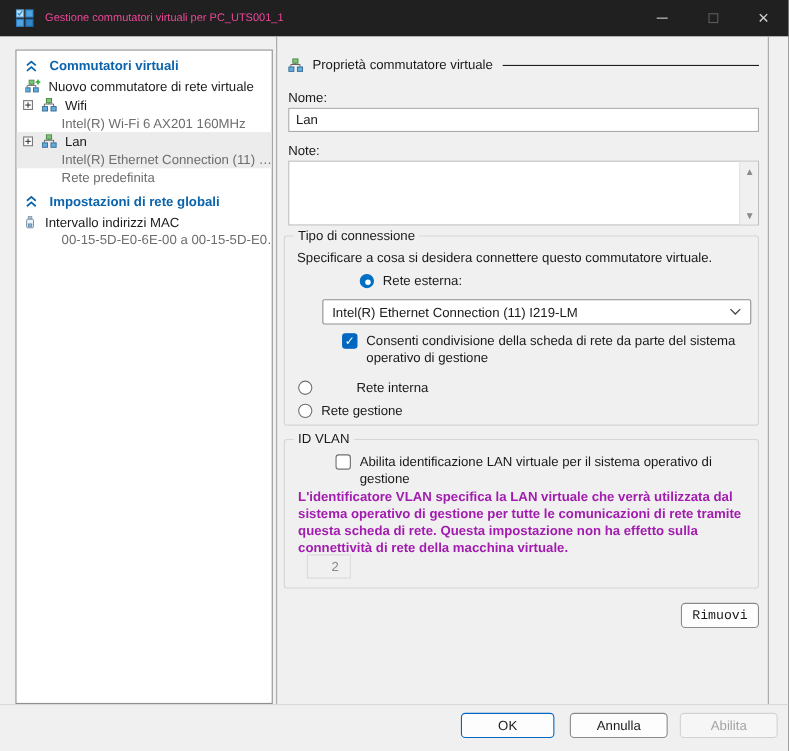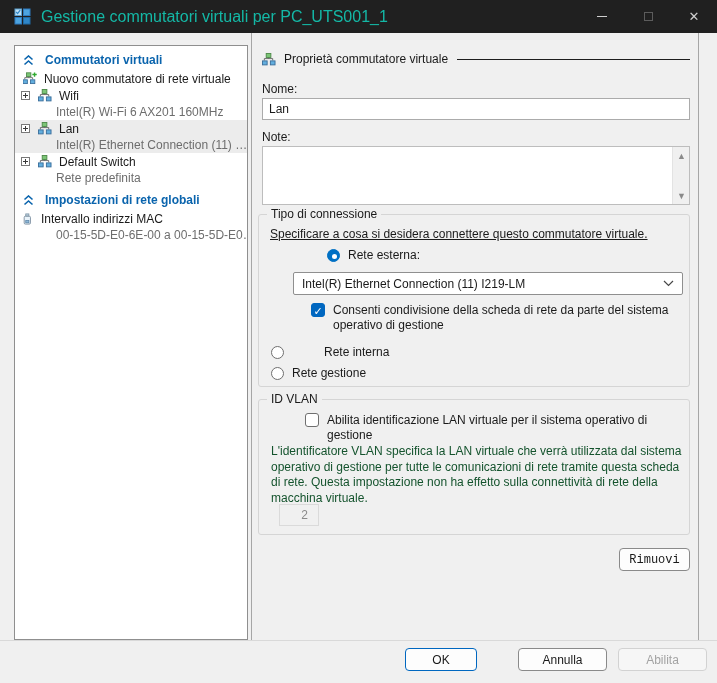--- a/index.html
+++ b/index.html
@@ -3,21 +3,21 @@
 <meta charset="utf-8">
 <style>
   * { box-sizing: border-box; margin: 0; padding: 0; }
   html,body { background:#444; }
   body { font-family: "Liberation Sans", sans-serif; font-size: 12px; color:#1a1a1a; cursor: default; }
   .window { position: relative; width: 717px; height: 683px; background:#f0f0f0; overflow: hidden; }
 
   
   .titlebar { position:absolute; left:0; top:0; width:717px; height:33px; background:#202020; display:flex; align-items:center; }
   .titlebar .app-icon { margin-left:14px; width:17px; height:17px; flex:none; }
-  .titlebar .title { margin-left:10px; color:#14b8a6; font-size:16px; white-space:nowrap; }
+  .titlebar .title { margin-left:10px; color:#ec4899; font-size:10px; white-space:nowrap; }
   .tb-controls { position:absolute; right:0; top:0; height:33px; display:flex; }
   .tb-btn { width:46px; height:33px; display:flex; align-items:center; justify-content:center; }
   .glyph-min { width:10px; border-top:1px solid #cfcfcf; }
   .glyph-max { width:9px; height:9px; border:1px solid #5c5c5c; }
   .glyph-close { color:#cfcfcf; font-size:13px; line-height:13px; }
 
   
   .sidebar { position:absolute; left:14px; top:45px; width:234px; height:595px; background:#ffffff; border:1px solid #8f8f8f; padding-top:3px; overflow:hidden; }
   .sec-header { display:flex; align-items:center; gap:11px; padding:4px 12px 3px 8px; color:#0a64ad; font-weight:bold; }
   .sec-header svg { flex:none; }
@@ -48,47 +48,47 @@
   .notes-box { position:absolute; left:262px; top:146px; width:428px; height:59px; background:#fff; border:1px solid #bdbdbd; }
   .notes-scroll { position:absolute; right:0; top:0; width:17px; height:100%; background:#f0f0f0; border-left:1px solid #e3e3e3; }
   .notes-scroll .arr { position:absolute; left:0; width:17px; height:15px; display:flex; align-items:center; justify-content:center; color:#8a8a8a; font-size:9px; }
   .arr-up { top:1px; } .arr-dn { bottom:1px; }
 
   .groupbox { position:absolute; background:#f0f0f0; border:1px solid #d5d5d5; border-radius:3px; }
   .gb-conn { left:258px; top:214px; width:432px; height:173px; }
   .gb-vlan { left:258px; top:399px; width:432px; height:136px; }
   .gb-label { position:absolute; top:-8px; left:8px; background:#f0f0f0; padding:0 4px; line-height:14px; }
 
-  .conn-desc { position:absolute; left:11px; top:12px;text-decoration:underline; }
+  .conn-desc { position:absolute; left:11px; top:12px; }
 
   .radio-row { position:absolute; display:flex; align-items:center; }
   .radio { width:13px; height:13px; border-radius:50%; border:1px solid #6f6f6f; background:#fff; position:relative; flex:none; }
   .radio.on { background:#0070c4; border-color:#0070c4; }
   .radio.on::after { content:""; position:absolute; left:4px; top:4px; width:5px; height:5px; border-radius:50%; background:#fff; }
   .radio-row .r-label { margin-left:8px; }
 
   .combo { position:absolute; left:34px; top:57px; width:390px; height:23px; background:#fff; border:1px solid #8f8f8f; border-radius:2px; display:flex; align-items:center; padding:0 8px; }
   .combo .c-text { flex:1; white-space:nowrap; overflow:hidden; }
   .combo svg { flex:none; }
 
   .check-row { position:absolute; display:flex; align-items:flex-start; }
   .checkbox { width:14px; height:14px; border:1px solid #6f6f6f; border-radius:3px; background:#fff; flex:none; position:relative; margin-top:0px; }
   .checkbox.on { background:#0067c0; border-color:#0067c0; }
   .checkbox.on::after { content:"✓"; position:absolute; left:1.5px; top:-0.5px; color:#fff; font-size:11px; line-height:14px; }
   .check-row .c-label { margin-left:8px; line-height:15px; }
 
   .share-row { left:52px; top:88px; width:372px; }
   .vlan-check { left:12px; top:13px; width:410px;padding-left:34px; }
 
-  .vlan-desc { position:absolute; left:12px; top:44px; width:414px; color:#14532d; line-height:15.5px; }
+  .vlan-desc { position:absolute; left:12px; top:44px; width:414px; color:#a21caf; line-height:15.5px;font-weight:bold; }
   .vlan-value { position:absolute; left:20px; top:104px; width:40px; height:22px; background:#f0f0f0; border:1px solid #dadada; color:#8a8a8a; text-align:right; padding:3px 10px 0 0; }
 
   .btn { background:#fdfdfd; border:1px solid #8a8a8a; border-radius:4px; font-family:"Liberation Sans",sans-serif; font-size:12px; color:#1a1a1a; display:flex; align-items:center; justify-content:center; }
   .btn-remove { position:absolute; left:619px; top:548px; width:71px; height:23px;font-family:Liberation Mono, monospace; }
-  .btn-ok { position:absolute; left:405px; top:648px; width:72px; height:23px; border:1px solid #0067c0; }
+  .btn-ok { position:absolute; left:419px; top:648px; width:85px; height:23px; border:1px solid #0067c0; }
   .btn-cancel { position:absolute; left:518px; top:648px; width:89px; height:23px; }
   .btn-apply { position:absolute; left:618px; top:648px; width:89px; height:23px; background:#f6f6f6; border-color:#d2d2d2; color:#a3a3a3; }
 </style>
 </head>
 <body>
 
 <div class="window">
 
   <div class="titlebar">
     <svg class="app-icon" viewBox="0 0 17 17">
@@ -152,30 +152,20 @@
           <path d="M6.5 4.5 V6 M2 6 H11 M2 6 V8 M11 6 V8" stroke="#666" fill="none"></path>
           <rect x="4" y="0.5" width="5" height="4.3" fill="#7cc576" stroke="#4e8a4a"></rect>
           <rect x="0" y="8.5" width="5" height="4.3" fill="#62aede" stroke="#3c6f9b"></rect>
           <rect x="8.5" y="8.5" width="5" height="4.3" fill="#62aede" stroke="#3c6f9b"></rect>
         </svg>
         <span class="nav-label">Lan</span>
       </div>
       <div class="nav-sub">Intel(R) Ethernet Connection (11) …</div>
     </div>
 
-    <div class="nav-row">
-      <span class="expander"></span>
-      <svg class="nav-icon" viewBox="0 0 14 14">
-        <path d="M6.5 4.5 V6 M2 6 H11 M2 6 V8 M11 6 V8" stroke="#666" fill="none"></path>
-        <rect x="4" y="0.5" width="5" height="4.3" fill="#7cc576" stroke="#4e8a4a"></rect>
-        <rect x="0" y="8.5" width="5" height="4.3" fill="#62aede" stroke="#3c6f9b"></rect>
-        <rect x="8.5" y="8.5" width="5" height="4.3" fill="#62aede" stroke="#3c6f9b"></rect>
-      </svg>
-      <span class="nav-label">Default Switch</span>
-    </div>
     <div class="nav-sub">Rete predefinita</div>
 
     <div class="sec-header" style="margin-top:3px;">
       <svg width="11" height="11" viewBox="0 0 11 11">
         <path d="M1.5 4.5 L5.5 1 L9.5 4.5" fill="none" stroke="#0a64ad" stroke-width="1.6"></path>
         <path d="M1.5 9.5 L5.5 6 L9.5 9.5" fill="none" stroke="#0a64ad" stroke-width="1.6"></path>
       </svg>
       <span>Impostazioni di rete globali</span>
     </div>
 

